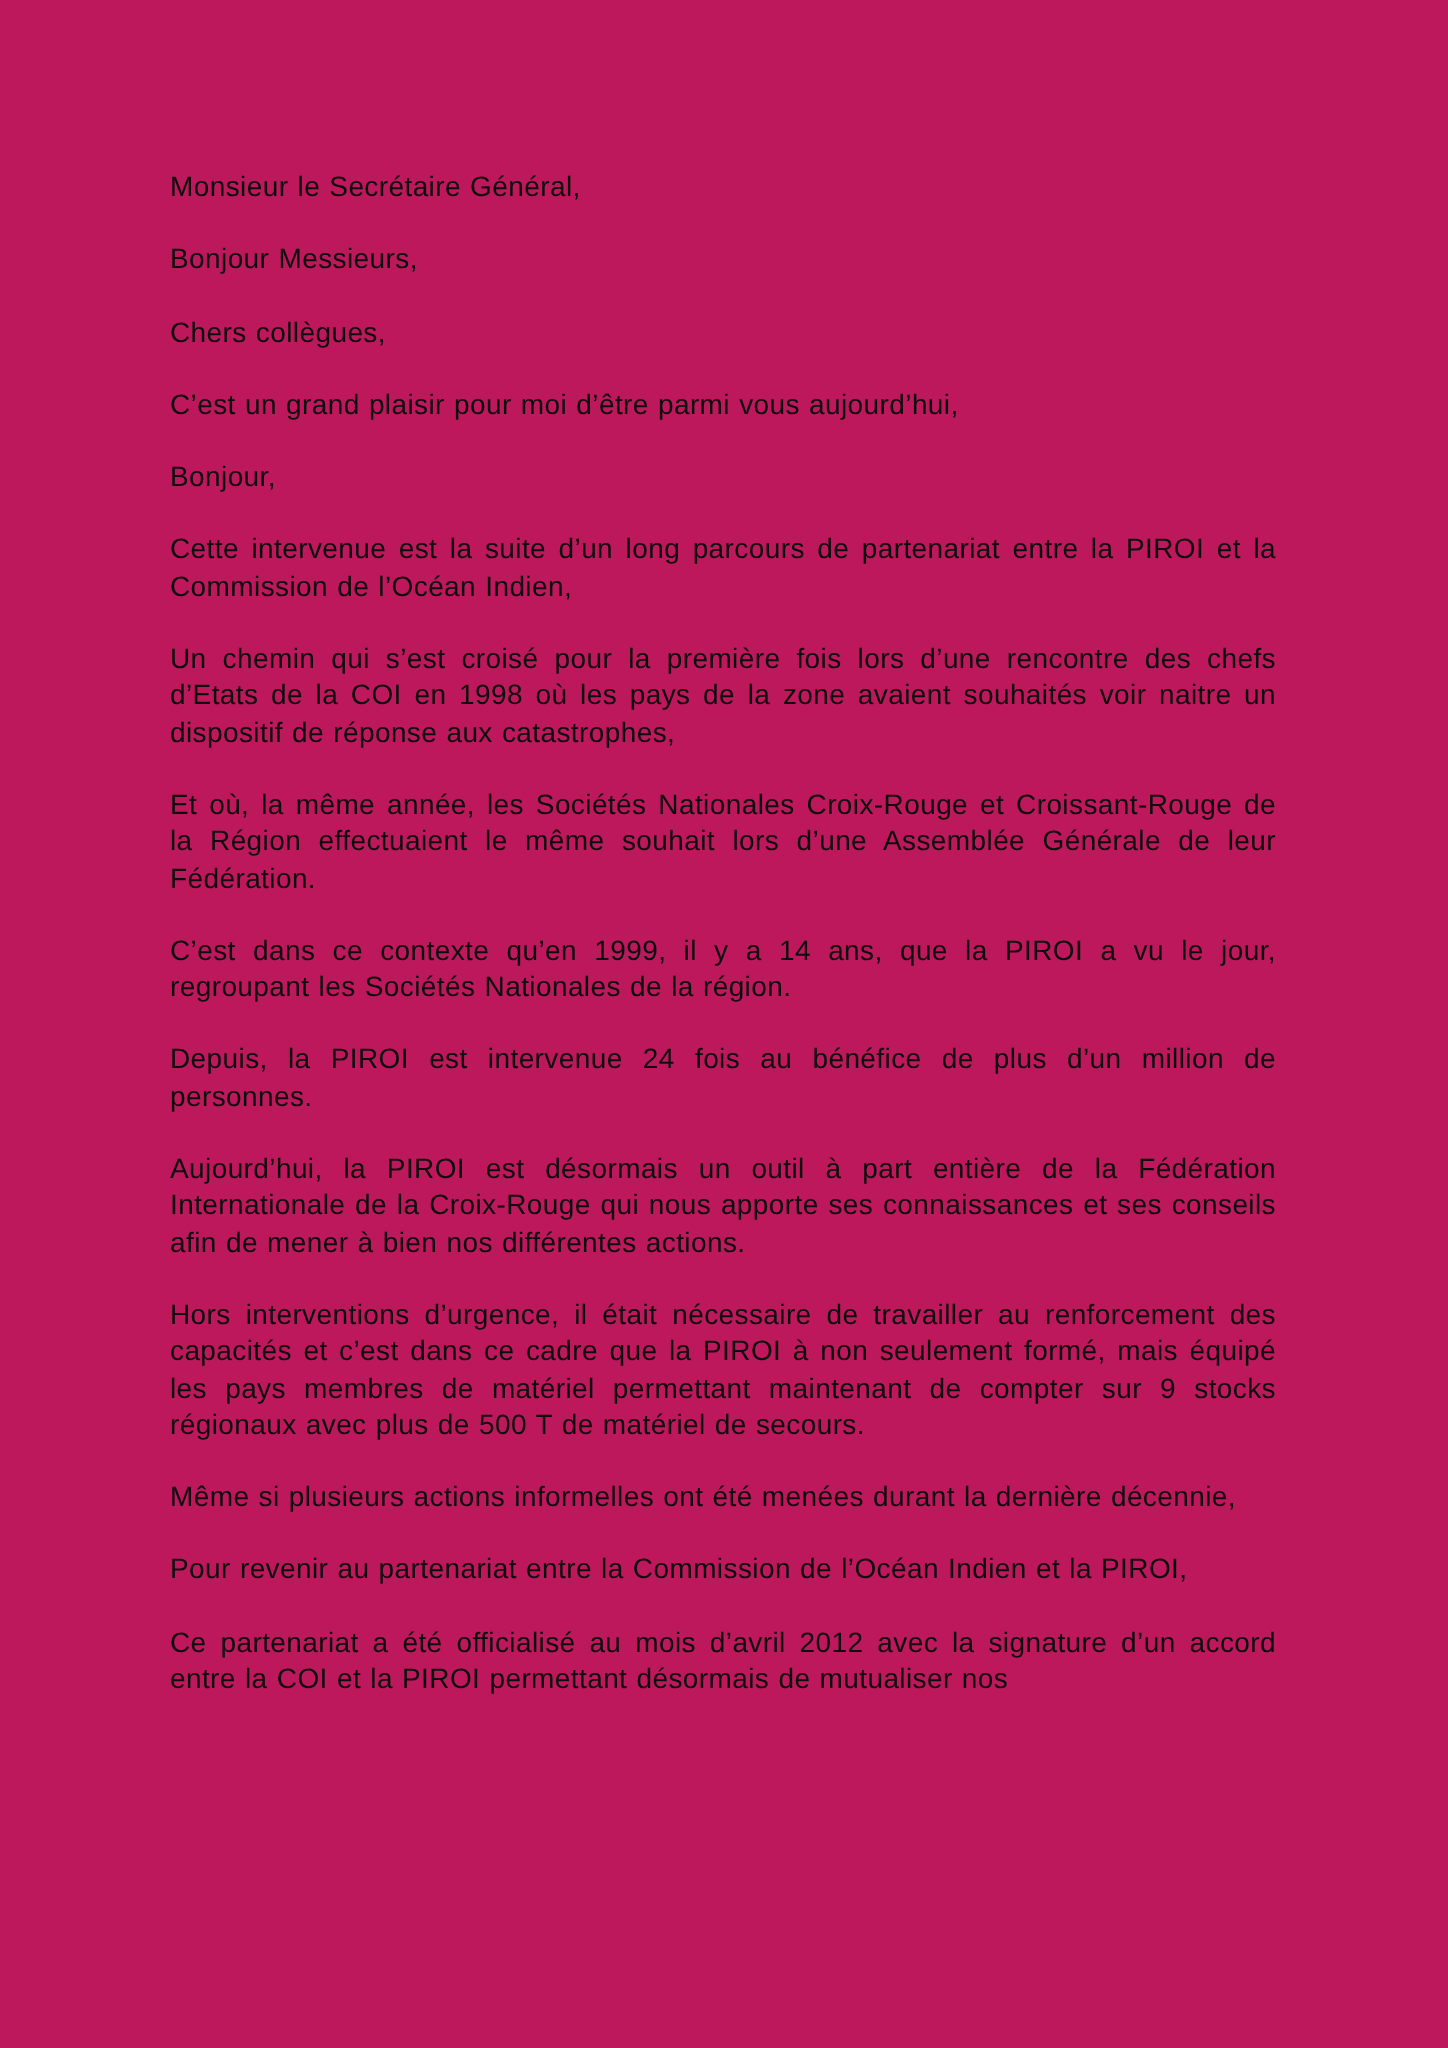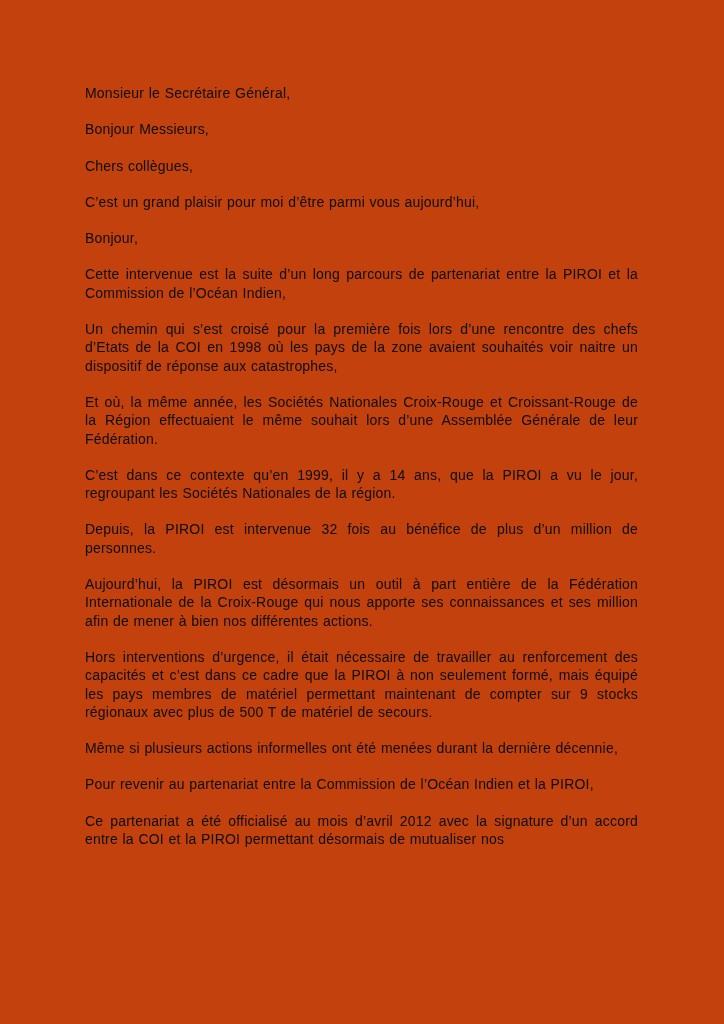--- a/index.html
+++ b/index.html
@@ -5,21 +5,21 @@
   html, body {
     margin: 0;
     padding: 0;
     background: #ffffff;
   }
   .page {
     position: relative;
     width: 724px;
     height: 1024px;
     margin: 0 auto;
-    background: #c2410c;
+    background: #be185d;
     box-sizing: border-box;
     padding: 84px 86px 0 85px;
     overflow: hidden;
     font-family: "Liberation Sans", "DejaVu Sans", sans-serif;
   }
   .para {
     margin: 0 0 18px 0;
     font-size: 14px;
     line-height: 18.3px;
     letter-spacing: 0.2px;
@@ -35,19 +35,19 @@
 <div class="page">
   <p class="para">Monsieur le Secrétaire Général,</p>
   <p class="para">Bonjour Messieurs,</p>
   <p class="para">Chers collègues,</p>
   <p class="para">C’est un grand plaisir pour moi d’être parmi vous aujourd’hui,</p>
   <p class="para">Bonjour,</p>
   <p class="para">Cette intervenue est la suite d’un long parcours de partenariat entre la PIROI et la Commission de l’Océan Indien,</p>
   <p class="para">Un chemin qui s’est croisé pour la première fois lors d’une rencontre des chefs d’Etats de la COI en 1998 où les pays de la zone avaient souhaités voir naitre un dispositif de réponse aux catastrophes,</p>
   <p class="para">Et où, la même année, les Sociétés Nationales Croix-Rouge et Croissant-Rouge de la Région effectuaient le même souhait lors d’une Assemblée Générale de leur Fédération.</p>
   <p class="para">C’est dans ce contexte qu’en 1999, il y a 14 ans, que la PIROI a vu le jour, regroupant les Sociétés Nationales de la région.</p>
-  <p class="para">Depuis, la PIROI est intervenue 32 fois au bénéfice de plus d’un million de personnes.</p>
-  <p class="para">Aujourd’hui, la PIROI est désormais un outil à part entière de la Fédération Internationale de la Croix-Rouge qui nous apporte ses connaissances et ses million afin de mener à bien nos différentes actions.</p>
+  <p class="para">Depuis, la PIROI est intervenue 24 fois au bénéfice de plus d’un million de personnes.</p>
+  <p class="para">Aujourd’hui, la PIROI est désormais un outil à part entière de la Fédération Internationale de la Croix-Rouge qui nous apporte ses connaissances et ses conseils afin de mener à bien nos différentes actions.</p>
   <p class="para">Hors interventions d’urgence, il était nécessaire de travailler au renforcement des capacités et c’est dans ce cadre que la PIROI à non seulement formé, mais équipé les pays membres de matériel permettant maintenant de compter sur 9 stocks régionaux avec plus de 500 T de matériel de secours.</p>
   <p class="para">Même si plusieurs actions informelles ont été menées durant la dernière décennie,</p>
   <p class="para">Pour revenir au partenariat entre la Commission de l’Océan Indien et la PIROI,</p>
   <p class="para">Ce partenariat a été officialisé au mois d’avril 2012 avec la signature d’un accord entre la COI et la PIROI permettant désormais de mutualiser nos</p>
 </div>
 
 </body></html>

